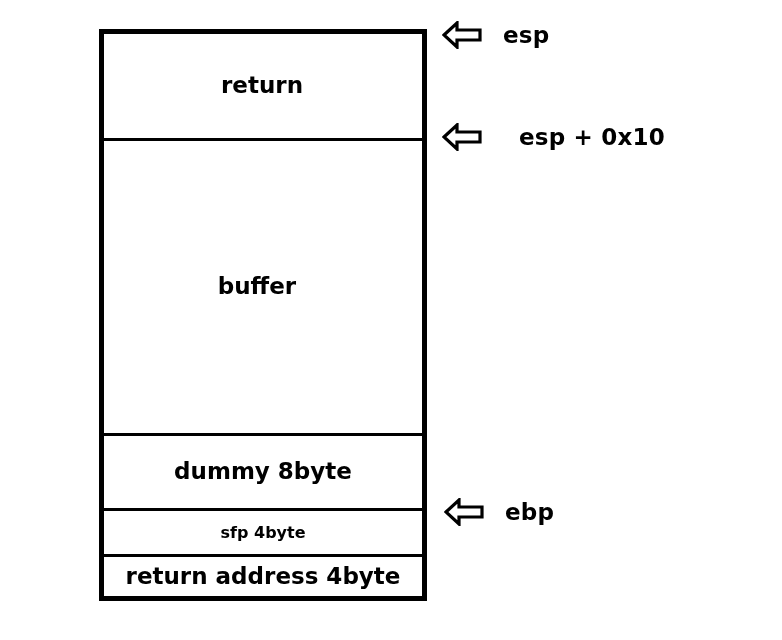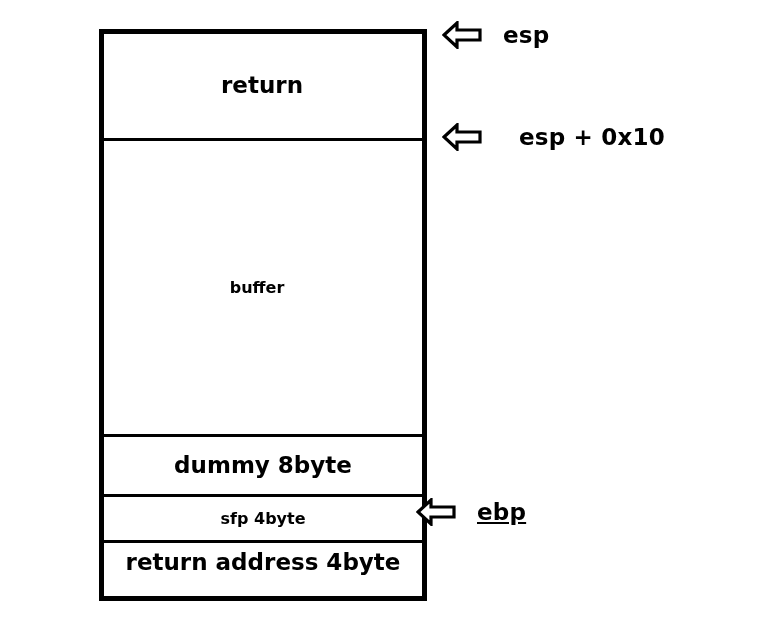--- a/index.html
+++ b/index.html
@@ -53,36 +53,36 @@
     overflow: hidden;
   }
 
   
   .stack-cell + .stack-cell {
     border-top: 3px solid #000000;
   }
 
   .cell-dummy16  { height: 104px; }
   .cell-buffer   { height: 296px; }
-  .cell-dummy8   { height: 60px;  }
+  .cell-dummy8   { height: 76px;  }
   .cell-sfp      { height: 46px;  }
   .cell-retaddr  { height: 42px;  }
 
   .cell-line {
     display: block;
     line-height: 1.12;
     white-space: nowrap;
   }
 
   
   .cell-dummy16 .cell-line { font-size: 23px; }
   .cell-dummy16 .cell-text-group { transform: translateX(-1px); }
 
   
-  .cell-buffer .cell-line { font-size: 16px; line-height: 1.0; }
+  .cell-buffer .cell-line { font-size: 23px; line-height: 1.0; }
   .cell-buffer .cell-line + .cell-line { margin-top: 17px; }
   .cell-buffer .cell-text-group { transform: translateX(-6px); }
 
   .cell-dummy8 .cell-line  { font-size: 23px; }
   .cell-sfp .cell-line     { font-size: 16px; }
   .cell-retaddr .cell-line { font-size: 23px; }
 
   
   .marker {
     position: absolute;
@@ -101,21 +101,21 @@
     font-size: 23px;
     font-weight: bold;
     color: #000000;
     margin-left: 21px;
     letter-spacing: 0.2px;
     text-align: center;
   }
 
   .marker-esp      { left: 442px; top: 21px; }
   .marker-esp10    { left: 442px; top: 123px; gap: 16px; }
-  .marker-ebp      { left: 416px; top: 498px; text-decoration: underline; }
+  .marker-ebp      { left: 444px; top: 498px; }
 </style>
 </head>
 <body>
 
 <div id="canvas">
 
   <div class="stack-box">
 
     <div class="stack-cell cell-dummy16">
       <div class="cell-text-group">

